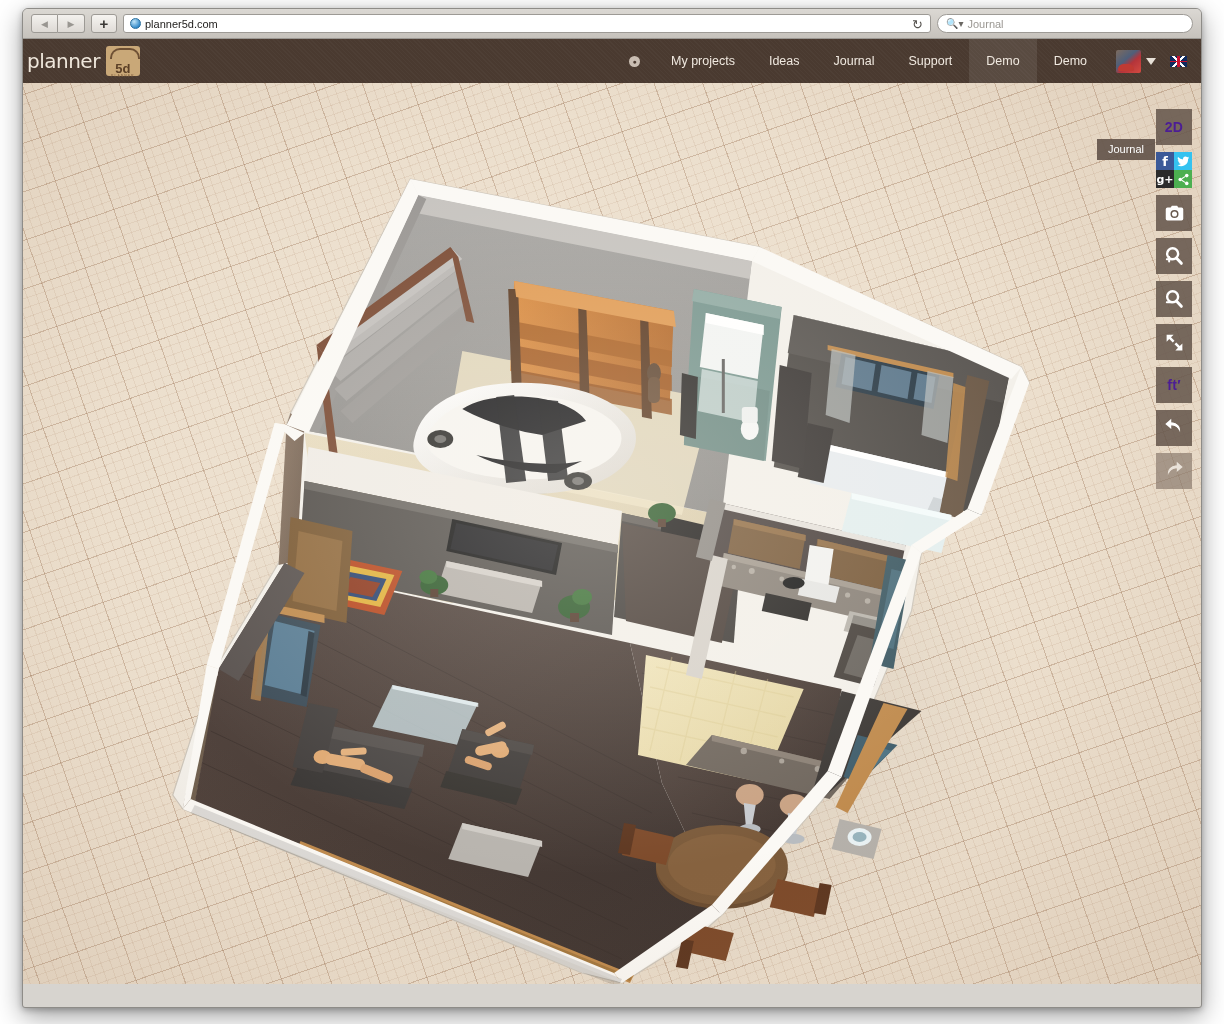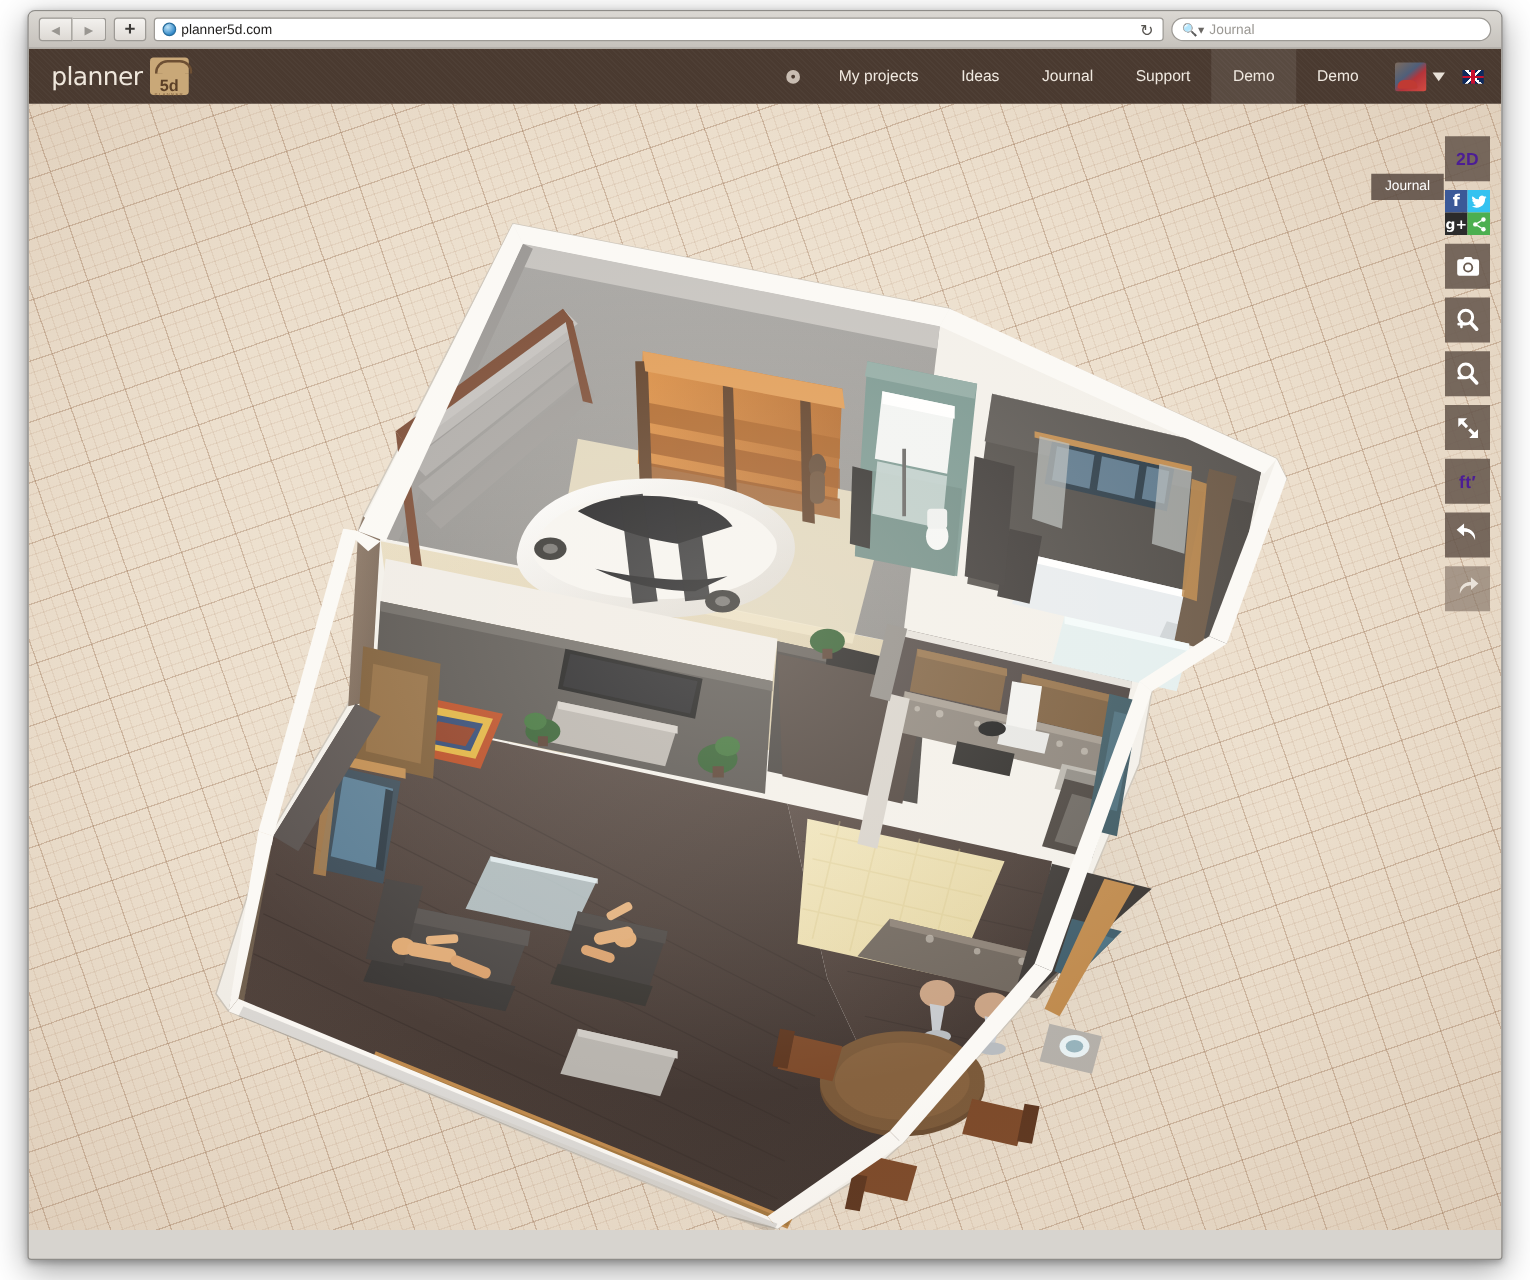--- a/index.html
+++ b/index.html
@@ -110,21 +110,21 @@
   #planner-header {
     position: relative; z-index: 40;
     height: 44px;
     background: #4a3a30;
     background-image:
       repeating-linear-gradient(45deg, rgba(255,255,255,0.025) 0 1px, transparent 1px 3px);
     display: flex; align-items: center;
   }
   #logo-area {
     display: flex; align-items: center; gap: 6px;
-    padding-left: 18px; width: 128px;
+    padding-left: 4px; width: 128px;
   }
   #logo-word {
     font-size: 20px; color: #efe7dc; letter-spacing: -0.5px;
     font-family: "DejaVu Sans", sans-serif;
   }
   #logo-badge {
     width: 34px; height: 30px;
     background: #c9a878;
     border-radius: 3px;
     position: relative;

